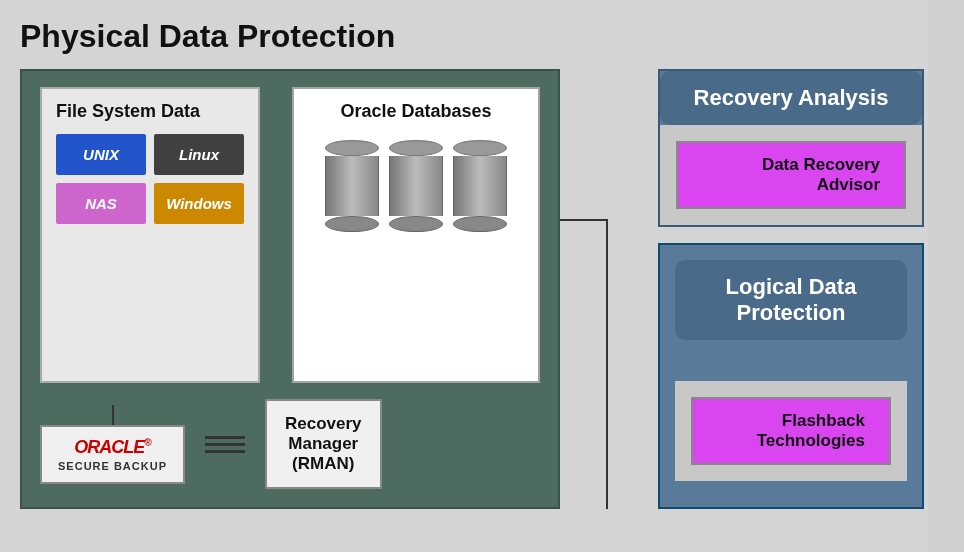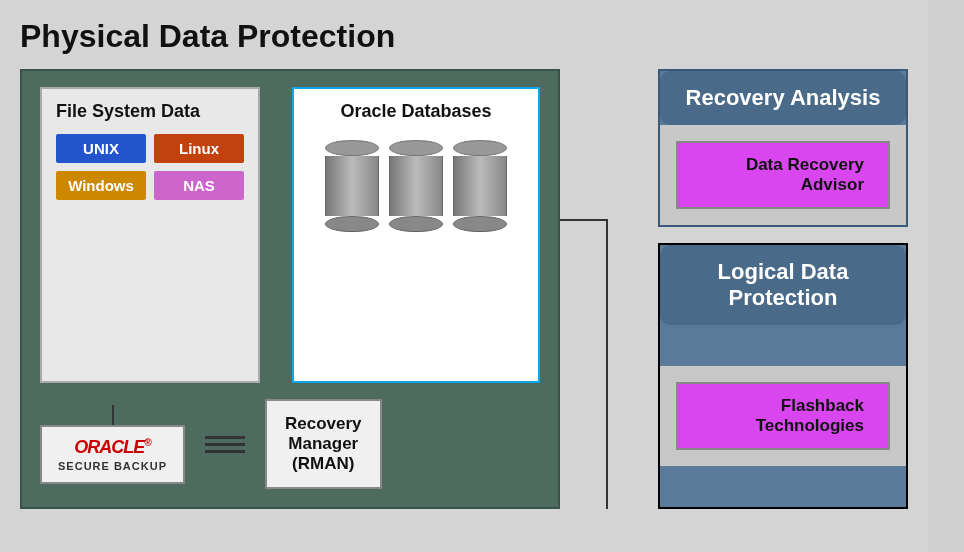--- a/index.html
+++ b/index.html
@@ -70,37 +70,38 @@
       margin-bottom: 12px;
     }
 
     .fs-badges {
       display: grid;
       grid-template-columns: 1fr 1fr;
       gap: 8px;
     }
 
     .badge {
-      padding: 6px 12px;
+      padding: 12px 12px;
       font-size: 15px;
       font-weight: 700;
       color: #fff;
       text-align: center;
       border-radius: 2px;
+      font-style: italic;
     }
 
     .badge-unix { background: #2255cc; }
-    .badge-linux { background: #c2410c; }
+    .badge-linux { background: #404040; }
     .badge-windows { background: #cc8800; }
     .badge-nas { background: #cc66cc; }
 
     
     .oracle-db-panel {
       background: #fff;
-      border: 2px solid #0ea5e9;
+      border: 2px solid #a3a3a3;
       padding: 12px 14px 14px 14px;
       flex: 1;
       display: flex;
       flex-direction: column;
       align-items: center;
     }
 
     .oracle-db-title {
       font-size: 18px;
       font-weight: 700;
@@ -246,22 +247,22 @@
       padding: 12px 24px;
       font-size: 17px;
       font-weight: 700;
       color: #111;
       text-align: right;
       min-width: 200px;
     }
 
     .logical-protection-section {
       background: #5a7a99;
-      border: 2px solid #000000;
-      padding: 0;
+      border: 2px solid #0c4a6e;
+      padding: 15px;
       width: 100%;
       flex: 1;
     }
 
     .logical-section-header {
       background: #4a6a89;
       padding: 14px 16px;
       text-align: center;
     }
 
@@ -294,22 +295,22 @@
   <div class="content-area">
 
     <div class="physical-box">
       <div class="physical-inner">
 
         <div class="file-system-panel">
           <div class="file-system-title">File System Data</div>
           <div class="fs-badges">
             <div class="badge badge-unix">UNIX</div>
             <div class="badge badge-linux">Linux</div>
+            <div class="badge badge-nas">NAS</div>
             <div class="badge badge-windows">Windows</div>
-            <div class="badge badge-nas">NAS</div>
           </div>
         </div>
 
         <div class="oracle-db-panel">
           <div class="oracle-db-title">Oracle Databases</div>
           <div class="db-cylinders">
             <div class="cylinder">
               <div class="cyl-top"></div>
               <div class="cyl-body"></div>
               <div class="cyl-bottom"></div>

